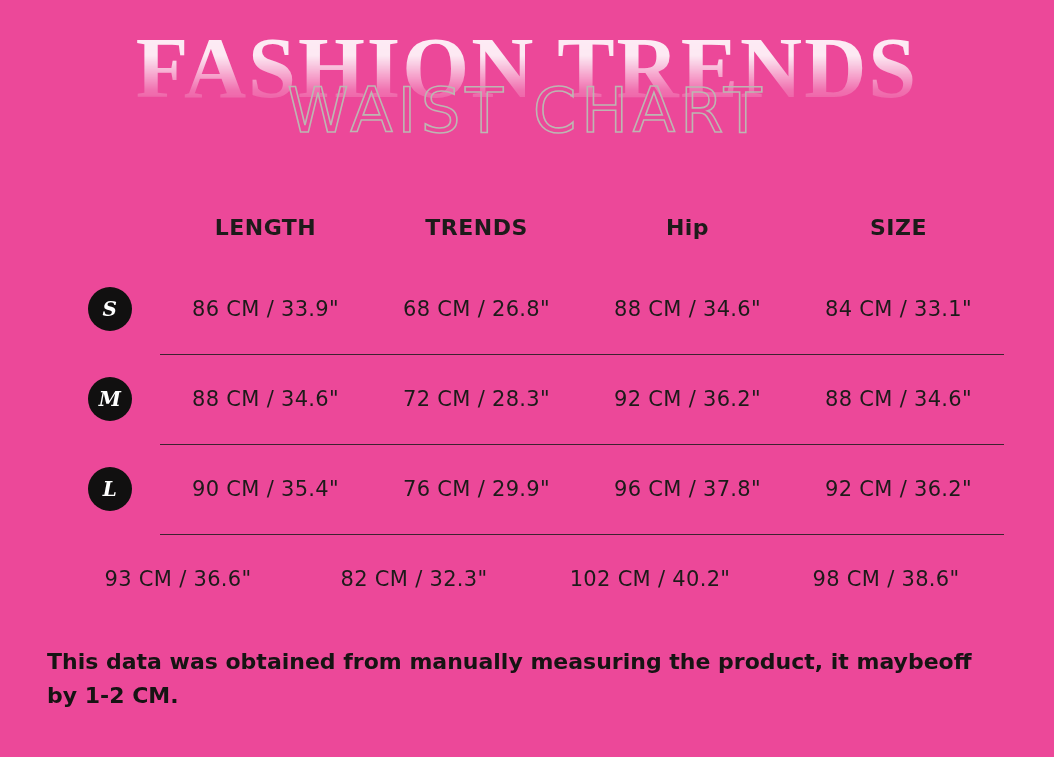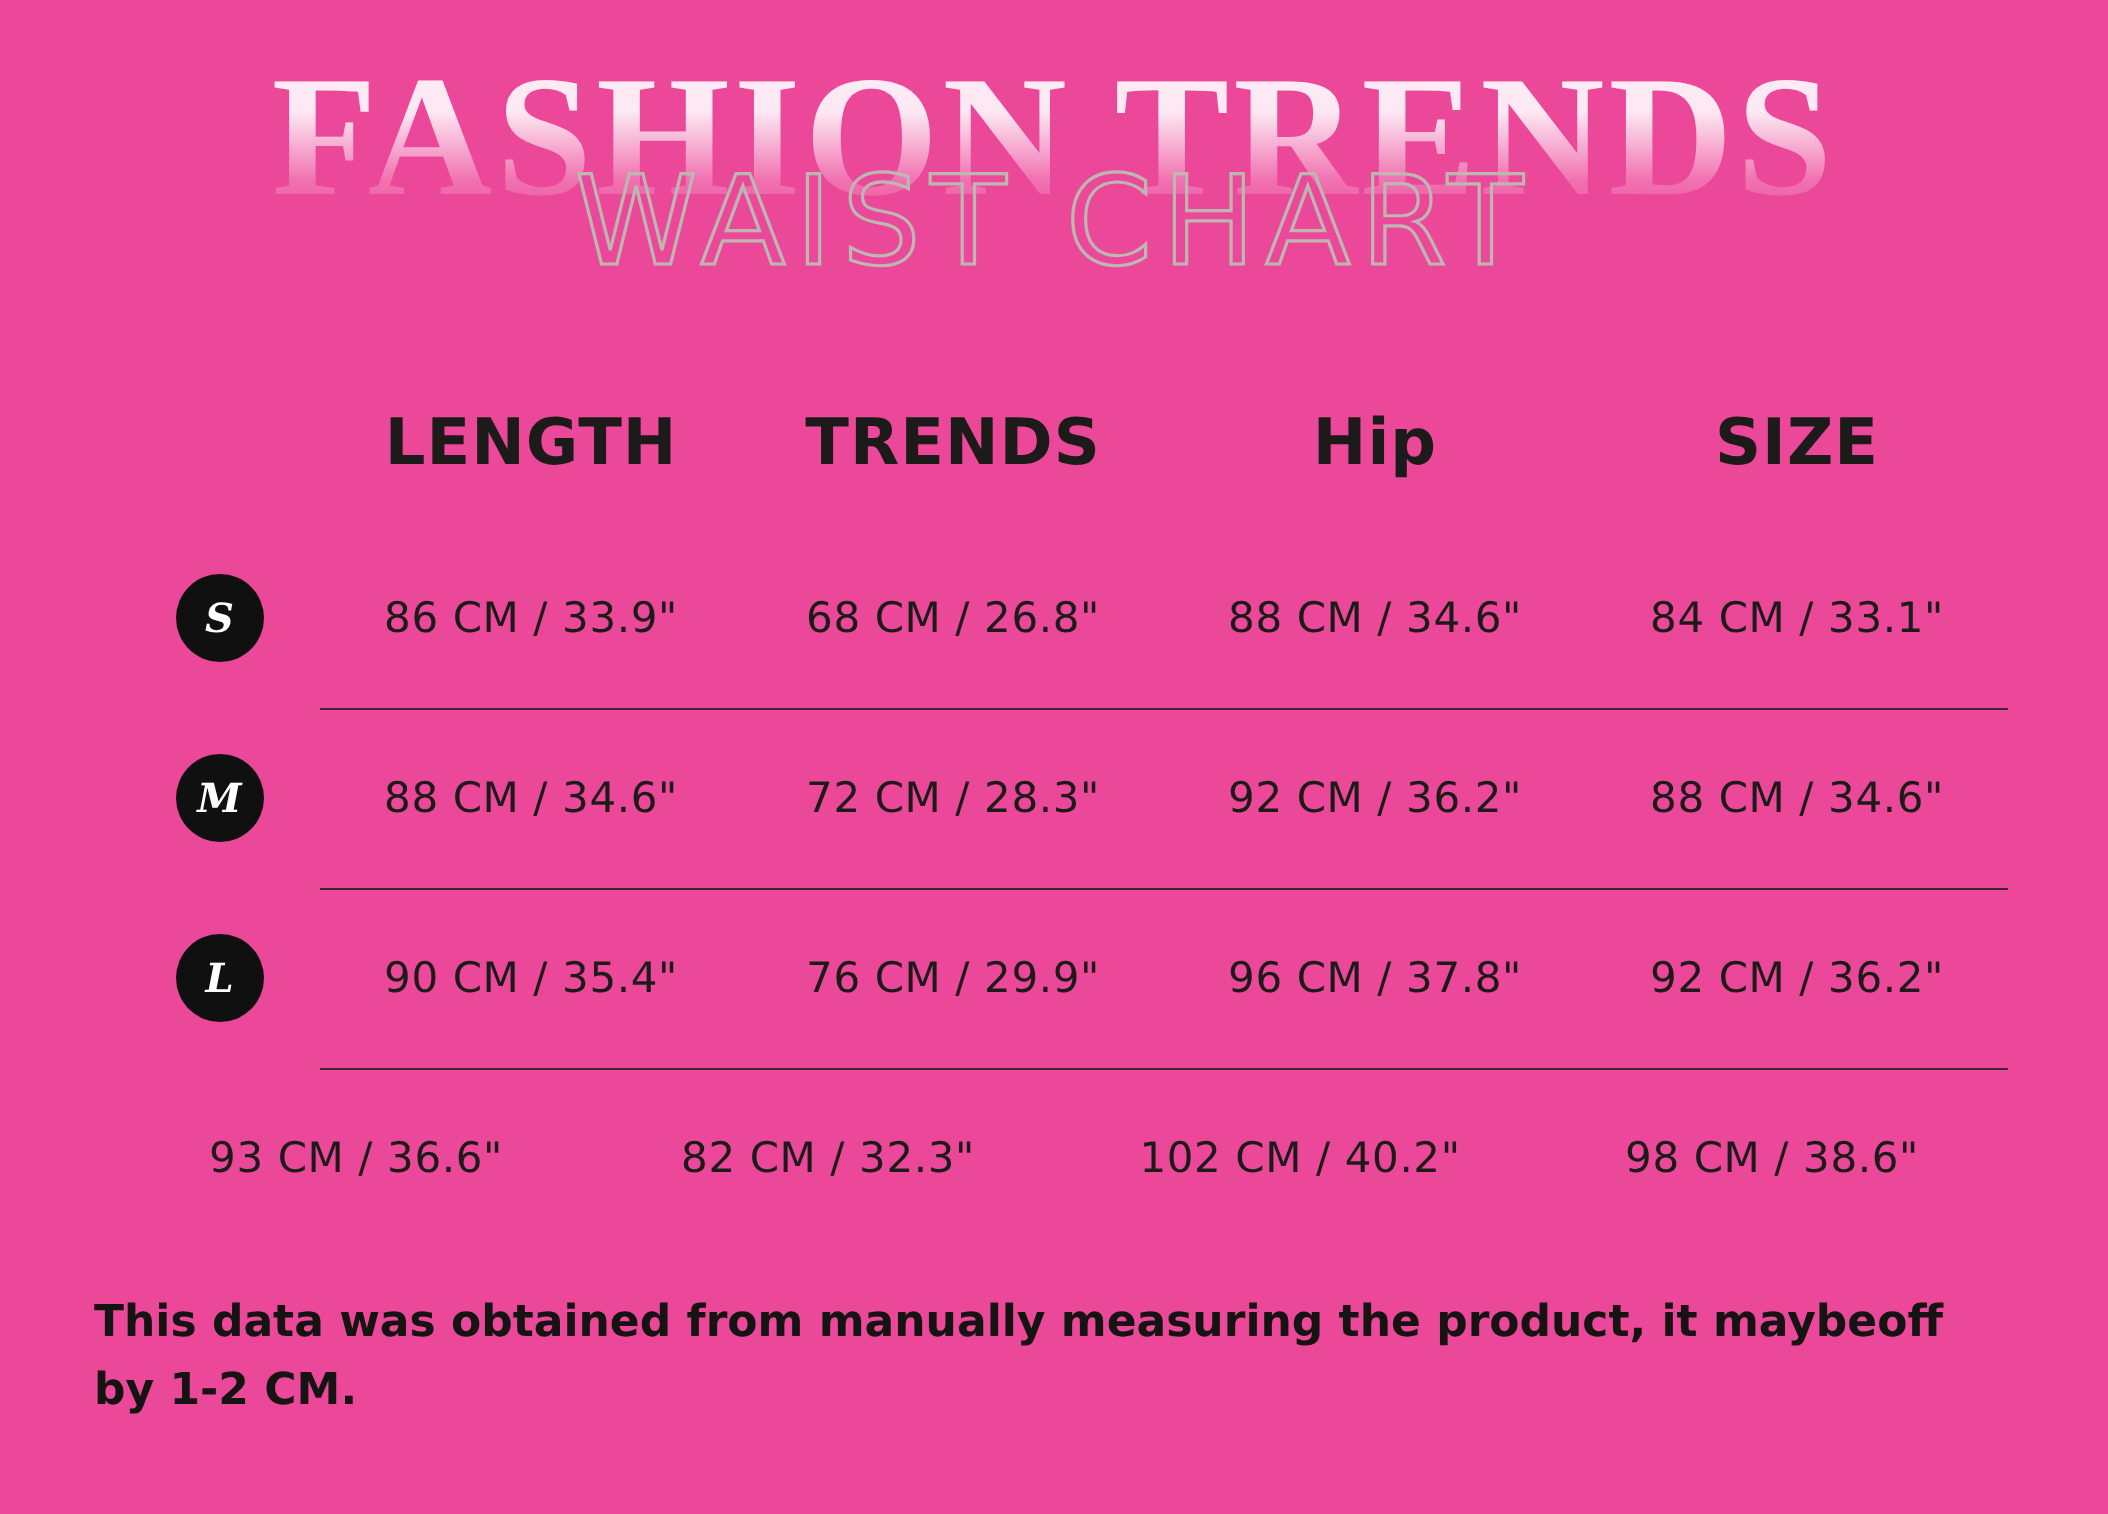--- a/index.html
+++ b/index.html
@@ -76,21 +76,21 @@
     display: flex;
     align-items: flex-end;
     height: 60px;
     padding-left: 100px;
     box-sizing: border-box;
   }
   .head-cell {
     flex: 1 1 0;
     text-align: center;
     font-family: "DejaVu Sans", sans-serif;
-    font-size: 32px;
+    font-size: 22px;
     font-weight: 700;
     color: #1d1b1a;
     letter-spacing: 0.5px;
   }
   .head-cell.hip {
     font-weight: 700;
   }
 
   .rows {
     margin-top: 24px;

